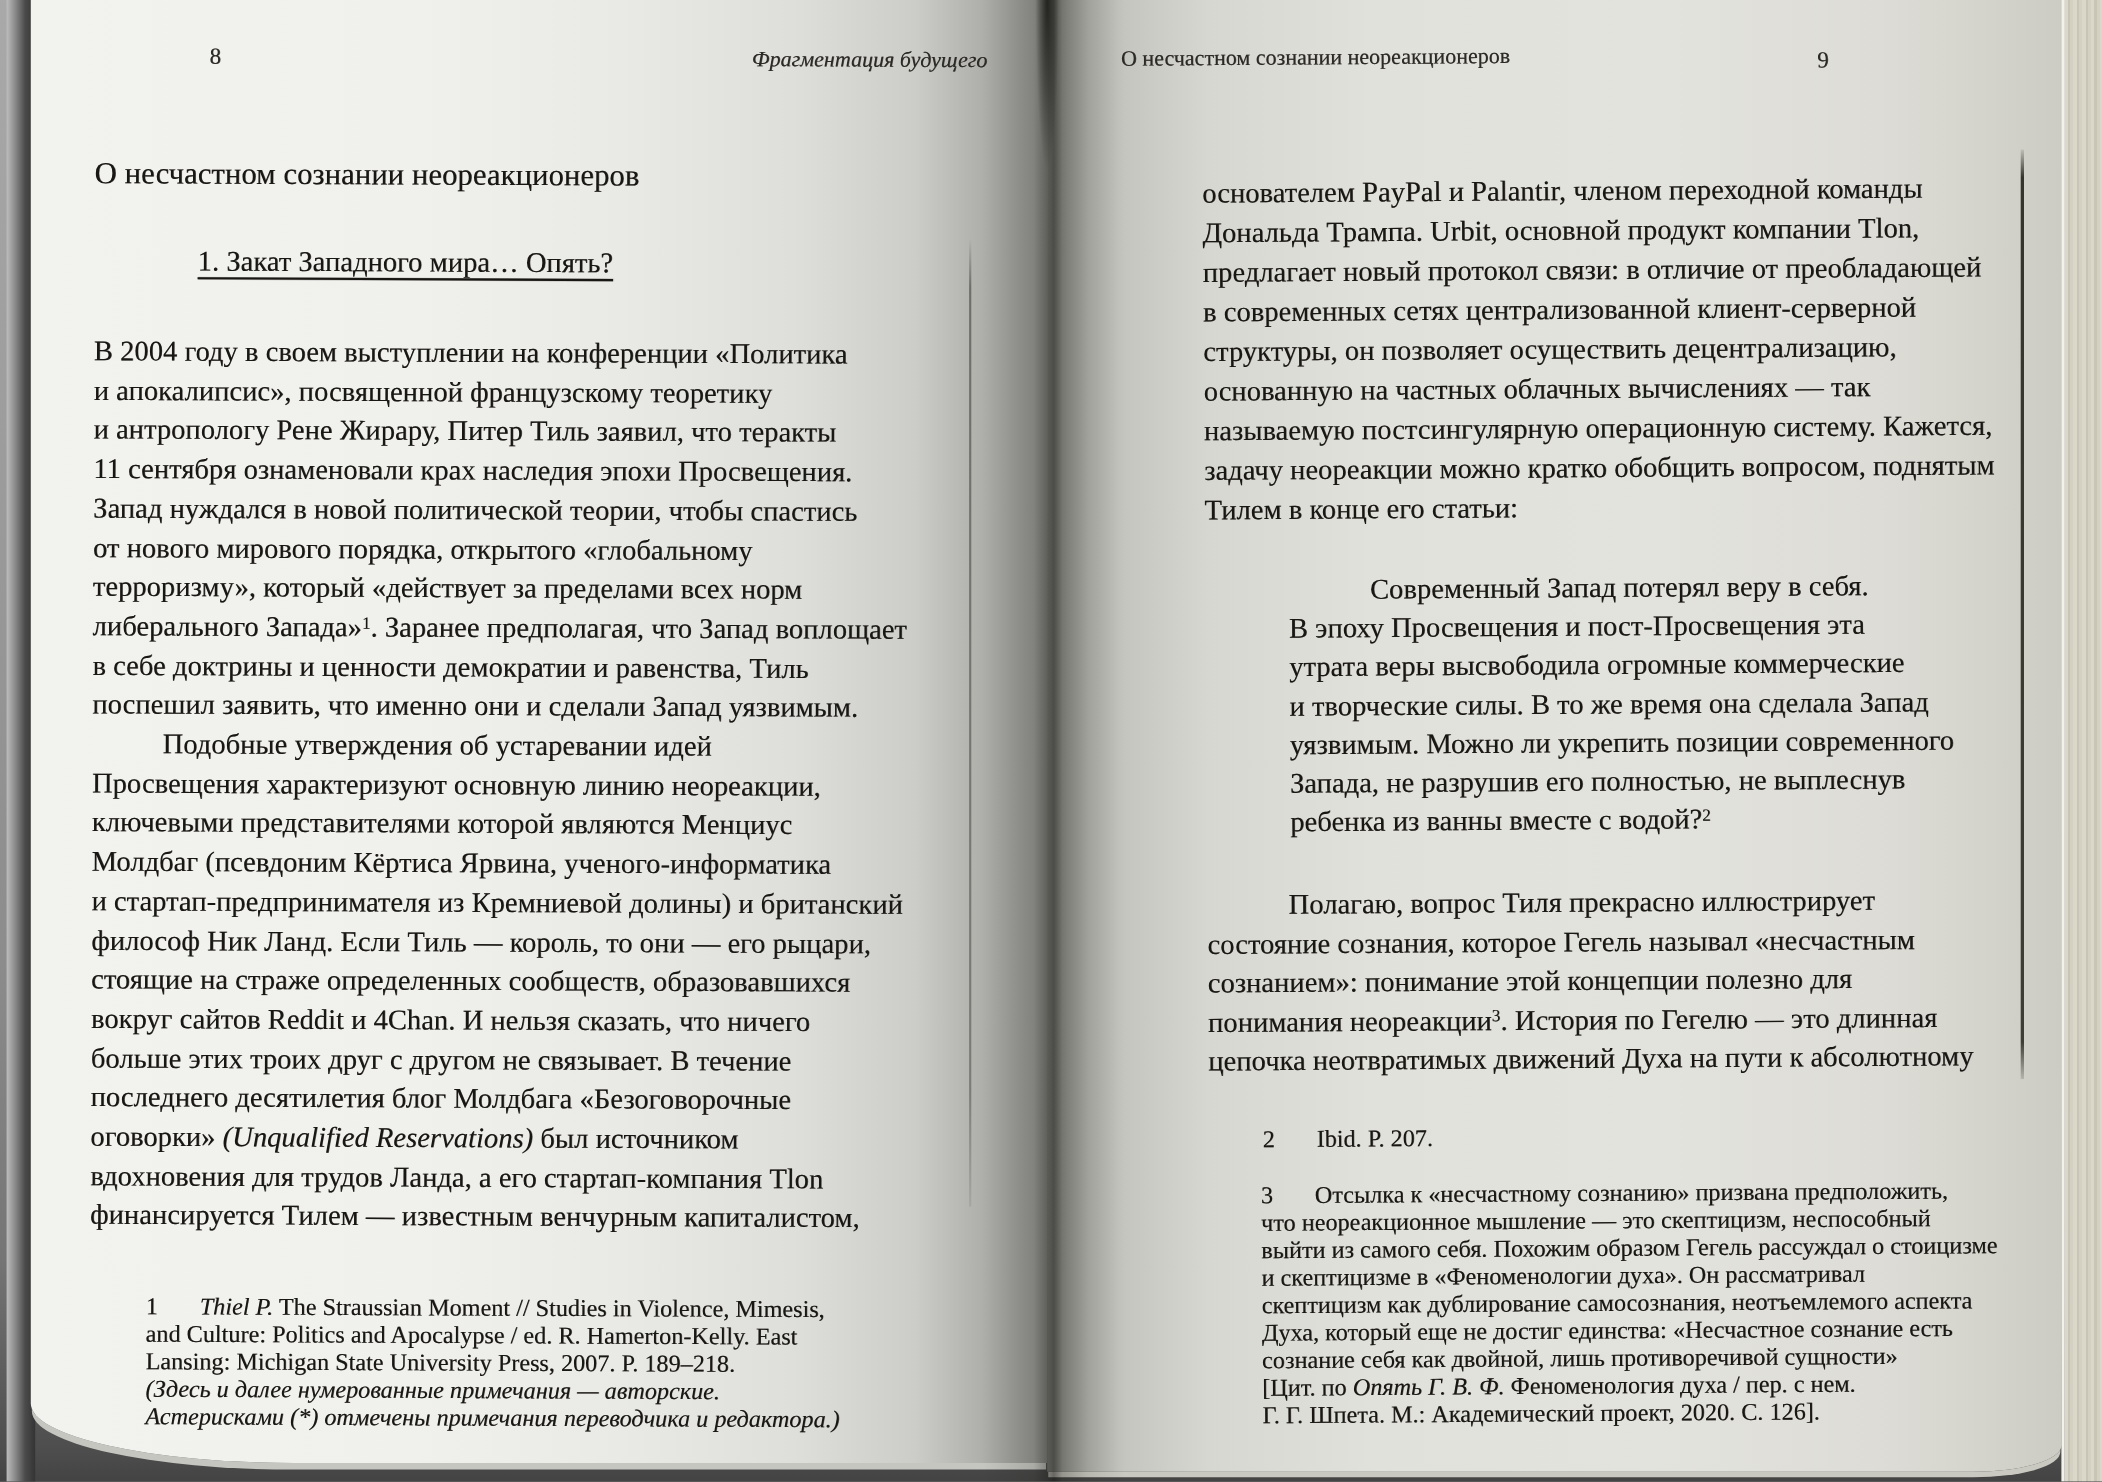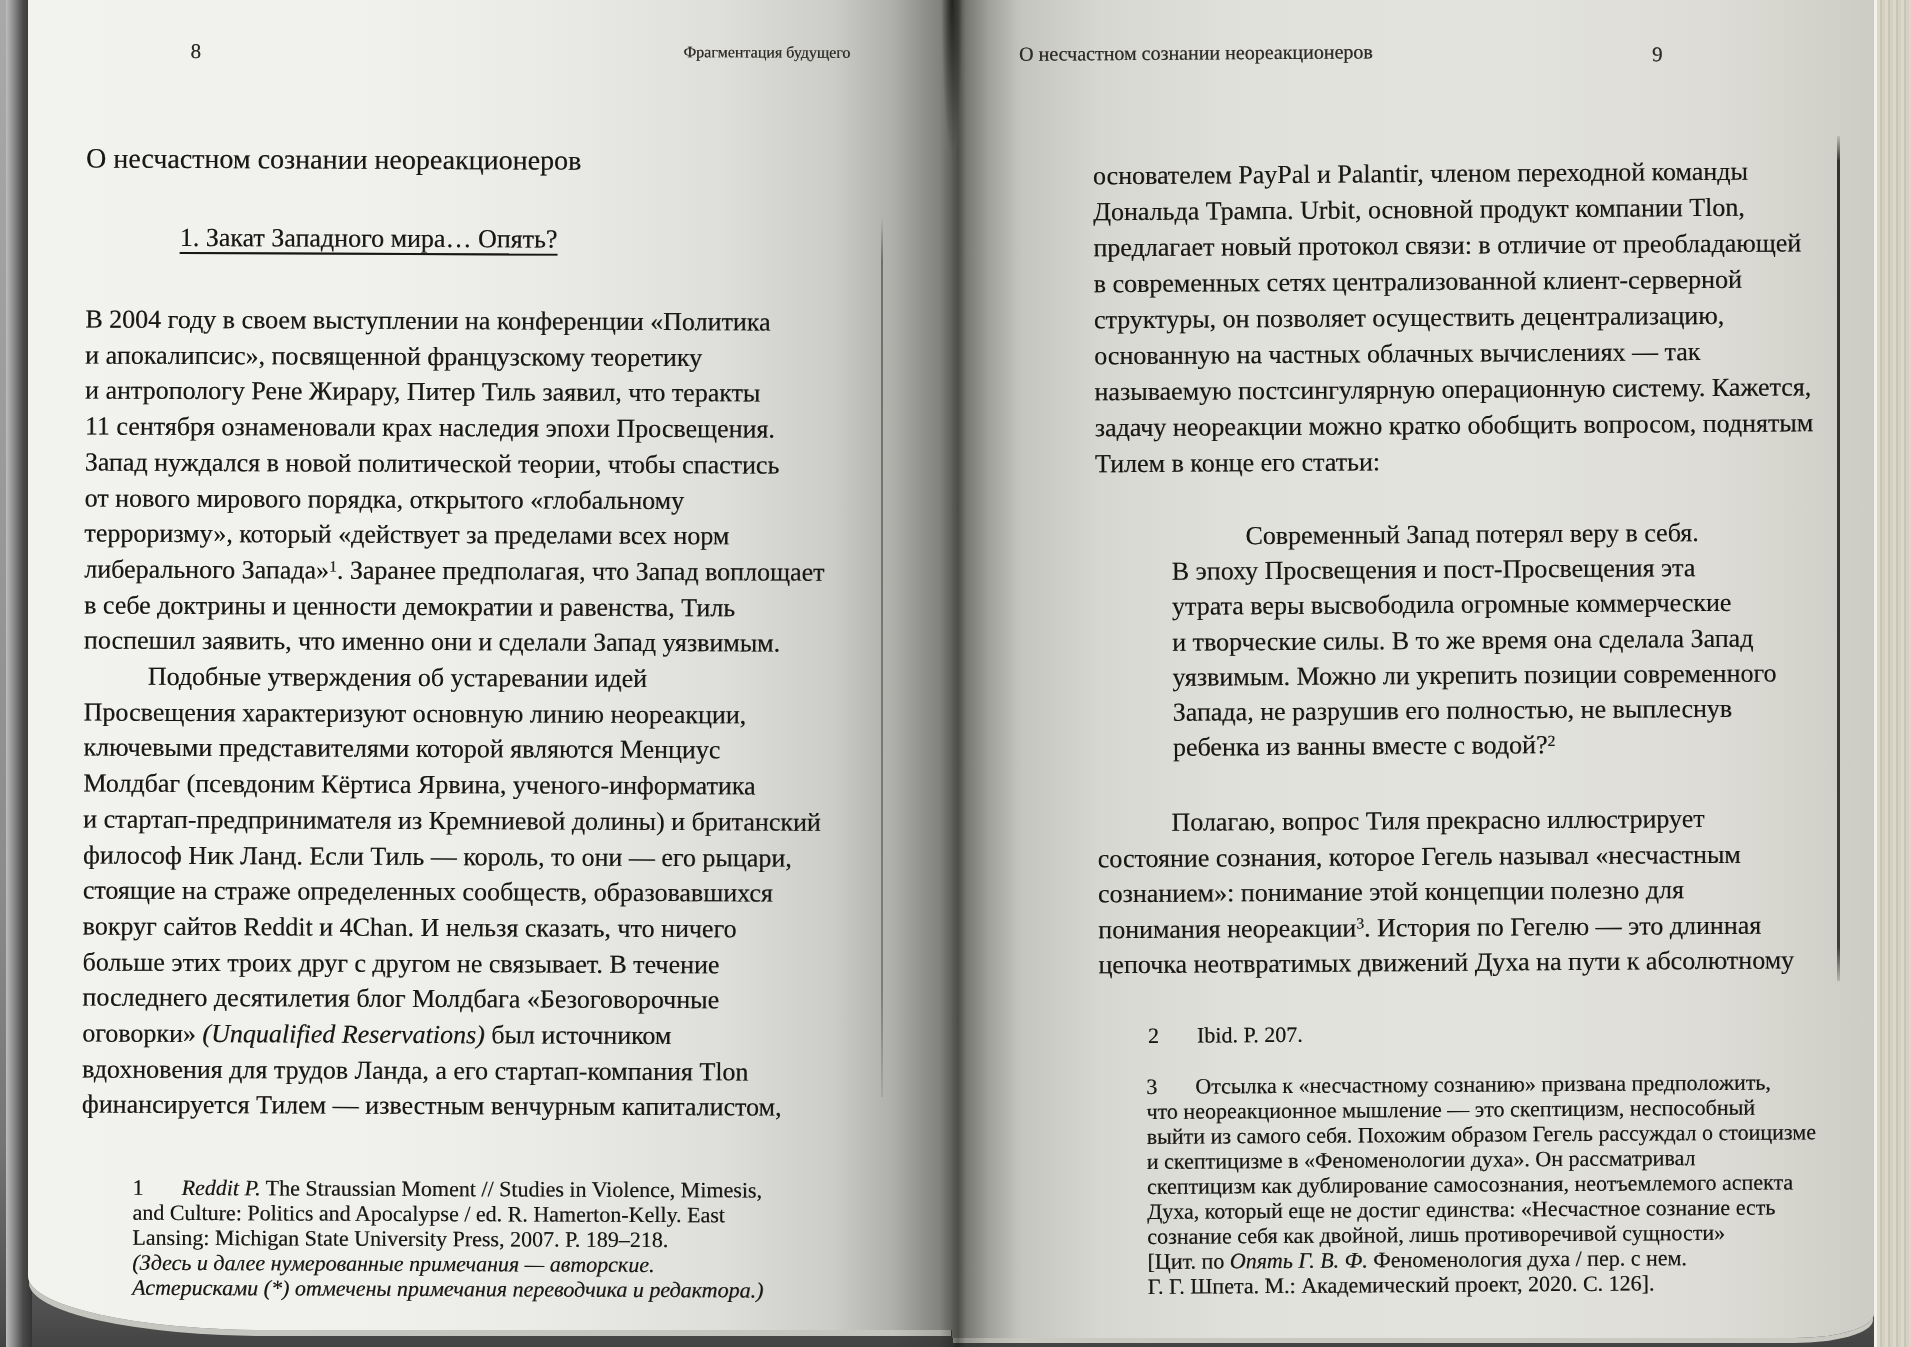--- a/index.html
+++ b/index.html
@@ -33,21 +33,21 @@
   .rule-left{left:881px;top:217px;width:2px;height:880px;
     background:linear-gradient(180deg,rgba(70,70,62,0) 0%,rgba(70,70,62,0.62) 5%,rgba(70,70,62,0.5) 88%,rgba(70,70,62,0.12) 100%);}
   .rule-right{left:1837px;top:136px;width:3px;height:845px;
     background:linear-gradient(180deg,rgba(25,25,20,0.1) 0%,rgba(25,25,20,0.85) 3%,rgba(25,25,20,0.8) 96%,rgba(25,25,20,0.15) 100%);}
   
   .txt{position:absolute;white-space:nowrap;text-shadow:0.4px 0 rgba(25,22,18,0.55);}
   .tl{white-space:nowrap;}
   .leftwrap{position:absolute;inset:0;transform:rotate(0.25deg);transform-origin:420px 620px;}
   .rightwrap{position:absolute;inset:0;transform:rotate(-0.4deg);transform-origin:1420px 620px;}
   .t-pagenum-left{left:188px;top:40px;font-size:21px;color:#2c2a25;}
-  .t-runhead-left{left:681px;top:42px;font-size:16px;color:#2c2a25;}
+  .t-runhead-left{left:681px;top:42px;font-size:20px;color:#2c2a25;font-style:italic;}
   .t-runhead-right{left:1023px;top:40px;font-size:20px;color:#2c2a25;}
   .t-pagenum-right{left:1656px;top:44px;font-size:21px;color:#2c2a25;}
   .t-title{left:84px;top:144px;font-size:28px;}
   .t-heading{left:178px;top:224px;font-size:26px;text-decoration:underline;text-underline-offset:6px;text-decoration-thickness:1.5px;}
   .t-body-left{left:84px;top:303px;font-size:26px;line-height:35.7px;}
   .t-fn-left{left:135px;top:1176px;font-size:22px;line-height:25px;}
   .t-body1-right{left:1096px;top:156px;font-size:26px;line-height:36px;}
   .t-quote-right{left:1172px;top:517px;font-size:26px;line-height:35.2px;}
   .t-body2-right{left:1096px;top:803px;font-size:26px;line-height:35.5px;}
   .t-fn2-right{left:1145px;top:1021px;font-size:22px;line-height:25px;}
@@ -96,21 +96,21 @@
         <div class="tl">философ Ник Ланд. Если Тиль — король, то они — его рыцари,</div>
         <div class="tl">стоящие на страже определенных сообществ, образовавшихся</div>
         <div class="tl">вокруг сайтов Reddit и 4Chan. И нельзя сказать, что ничего</div>
         <div class="tl">больше этих троих друг с другом не связывает. В течение</div>
         <div class="tl">последнего десятилетия блог Молдбага «Безоговорочные</div>
         <div class="tl">оговорки» <i>(Unqualified Reservations)</i> был источником</div>
         <div class="tl">вдохновения для трудов Ланда, а его стартап-компания Tlon</div>
         <div class="tl">финансируется Тилем — известным венчурным капиталистом,</div>
       </div>
     <div class="txt t-fn-left">
-        <div class="tl">1<span class="gap"></span><i>Reddit P.</i> The Straussian Moment // Studies in Violence, Mimesis,</div>
+        <div class="tl">1<span class="gap"></span><i>Thiel P.</i> The Straussian Moment // Studies in Violence, Mimesis,</div>
         <div class="tl">and Culture: Politics and Apocalypse / ed. R. Hamerton-Kelly. East</div>
         <div class="tl">Lansing: Michigan State University Press, 2007. P. 189–218.</div>
         <div class="tl"><i>(Здесь и далее нумерованные примечания — авторские.</i></div>
         <div class="tl"><i>Астерисками (*) отмечены примечания переводчика и редактора.)</i></div>
       </div>
   </div>
 
   <div class="rightwrap">
     <div class="txt t-runhead-right">О несчастном сознании неореакционеров</div>
     <div class="txt t-pagenum-right">9</div>

